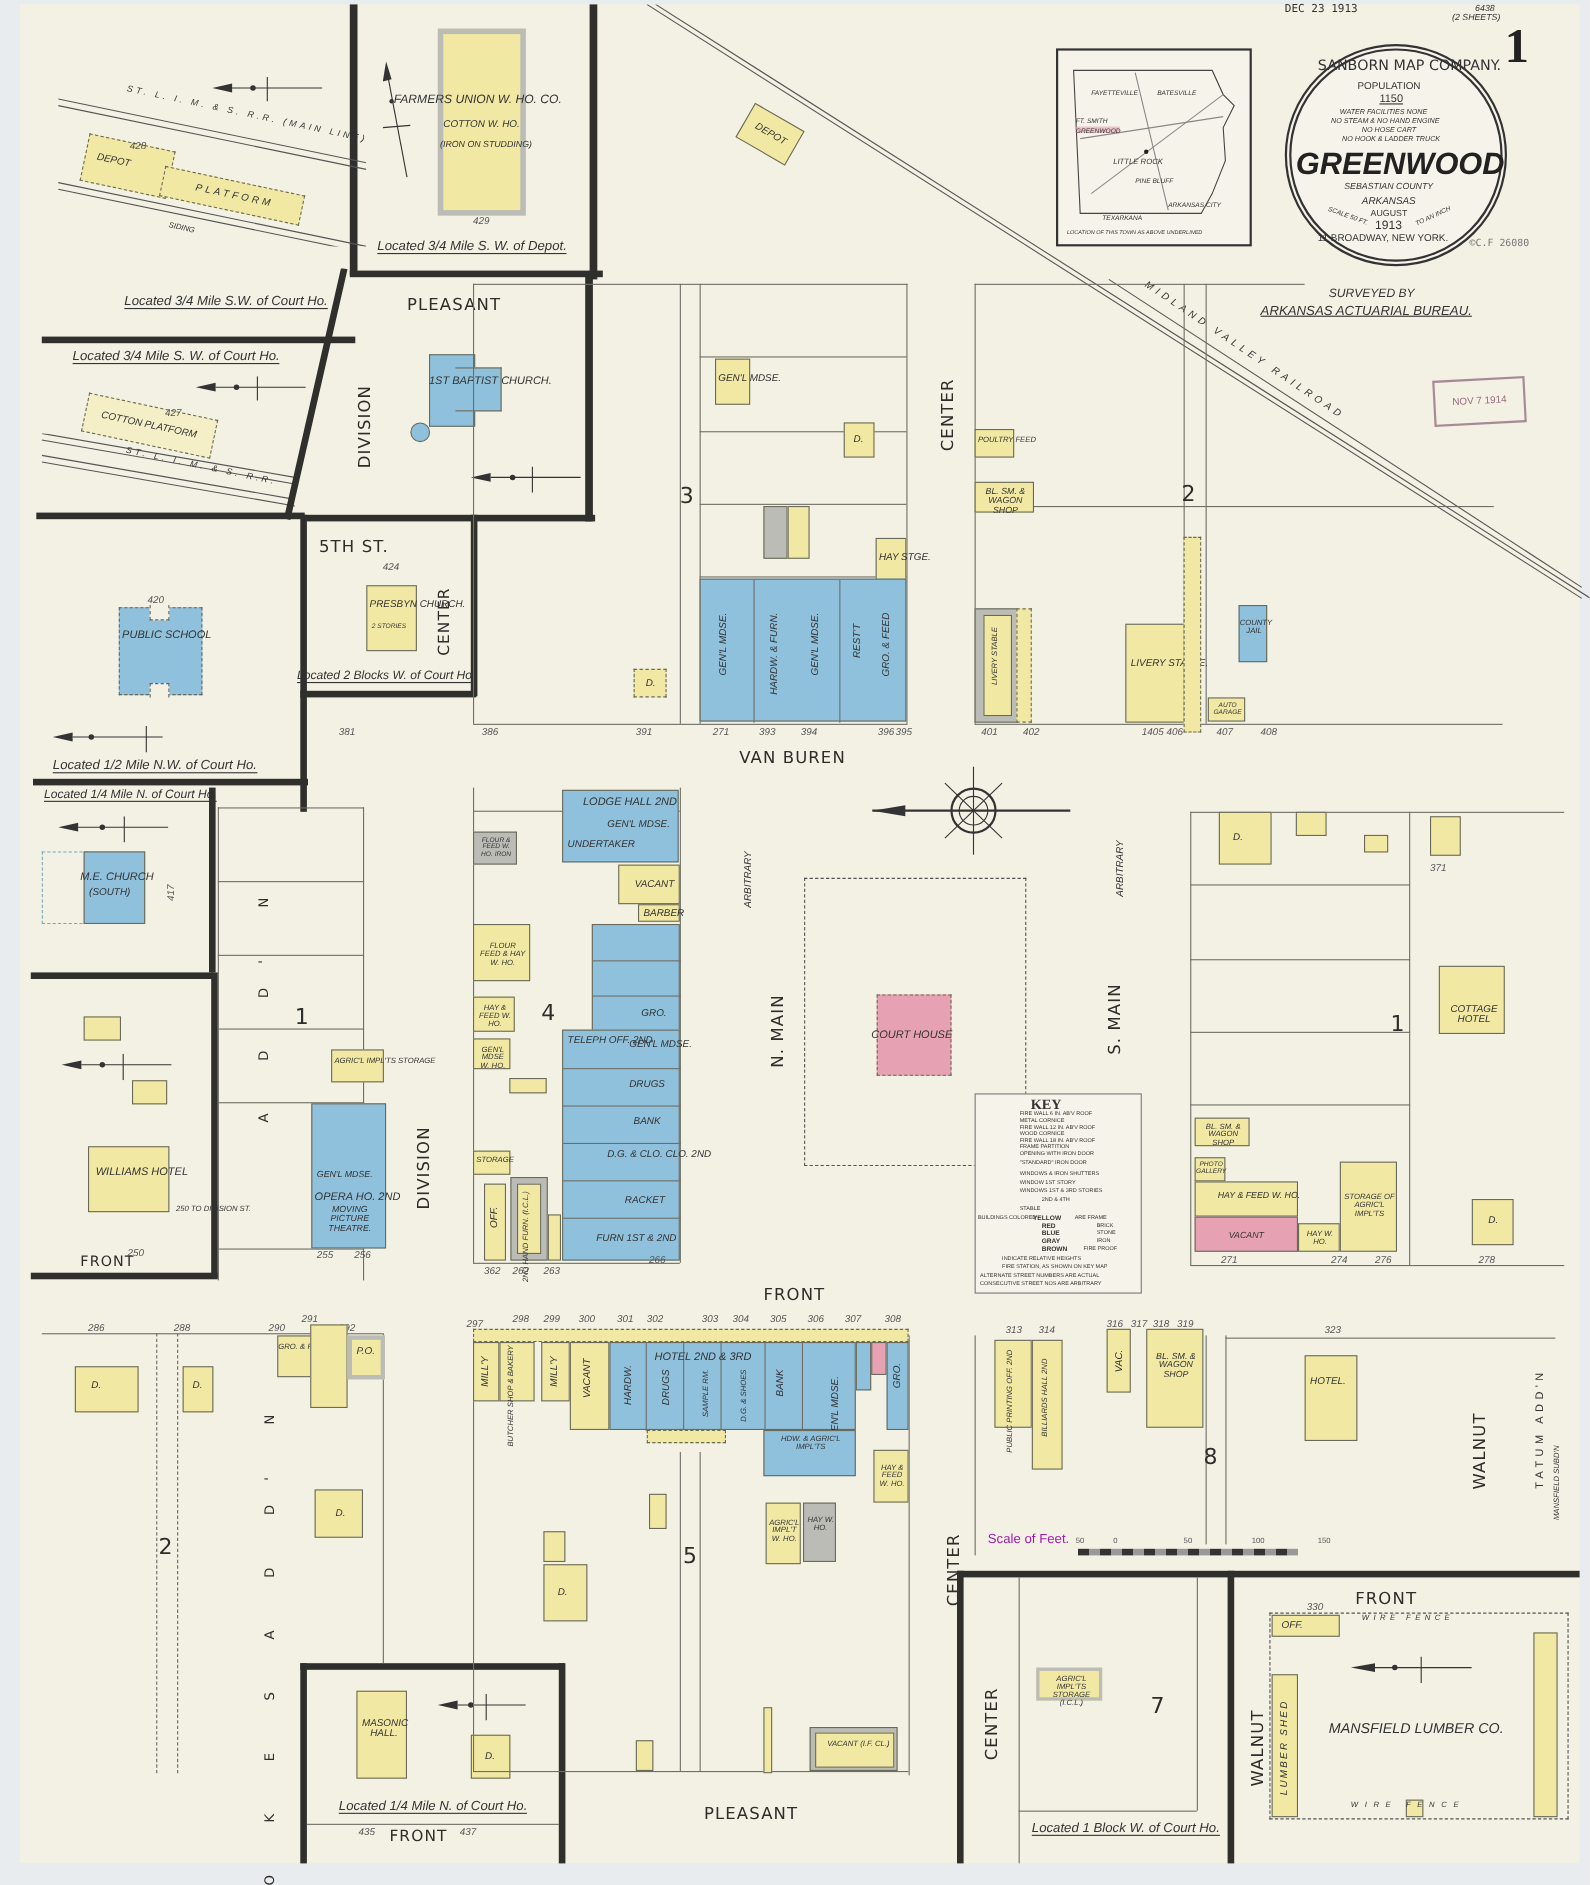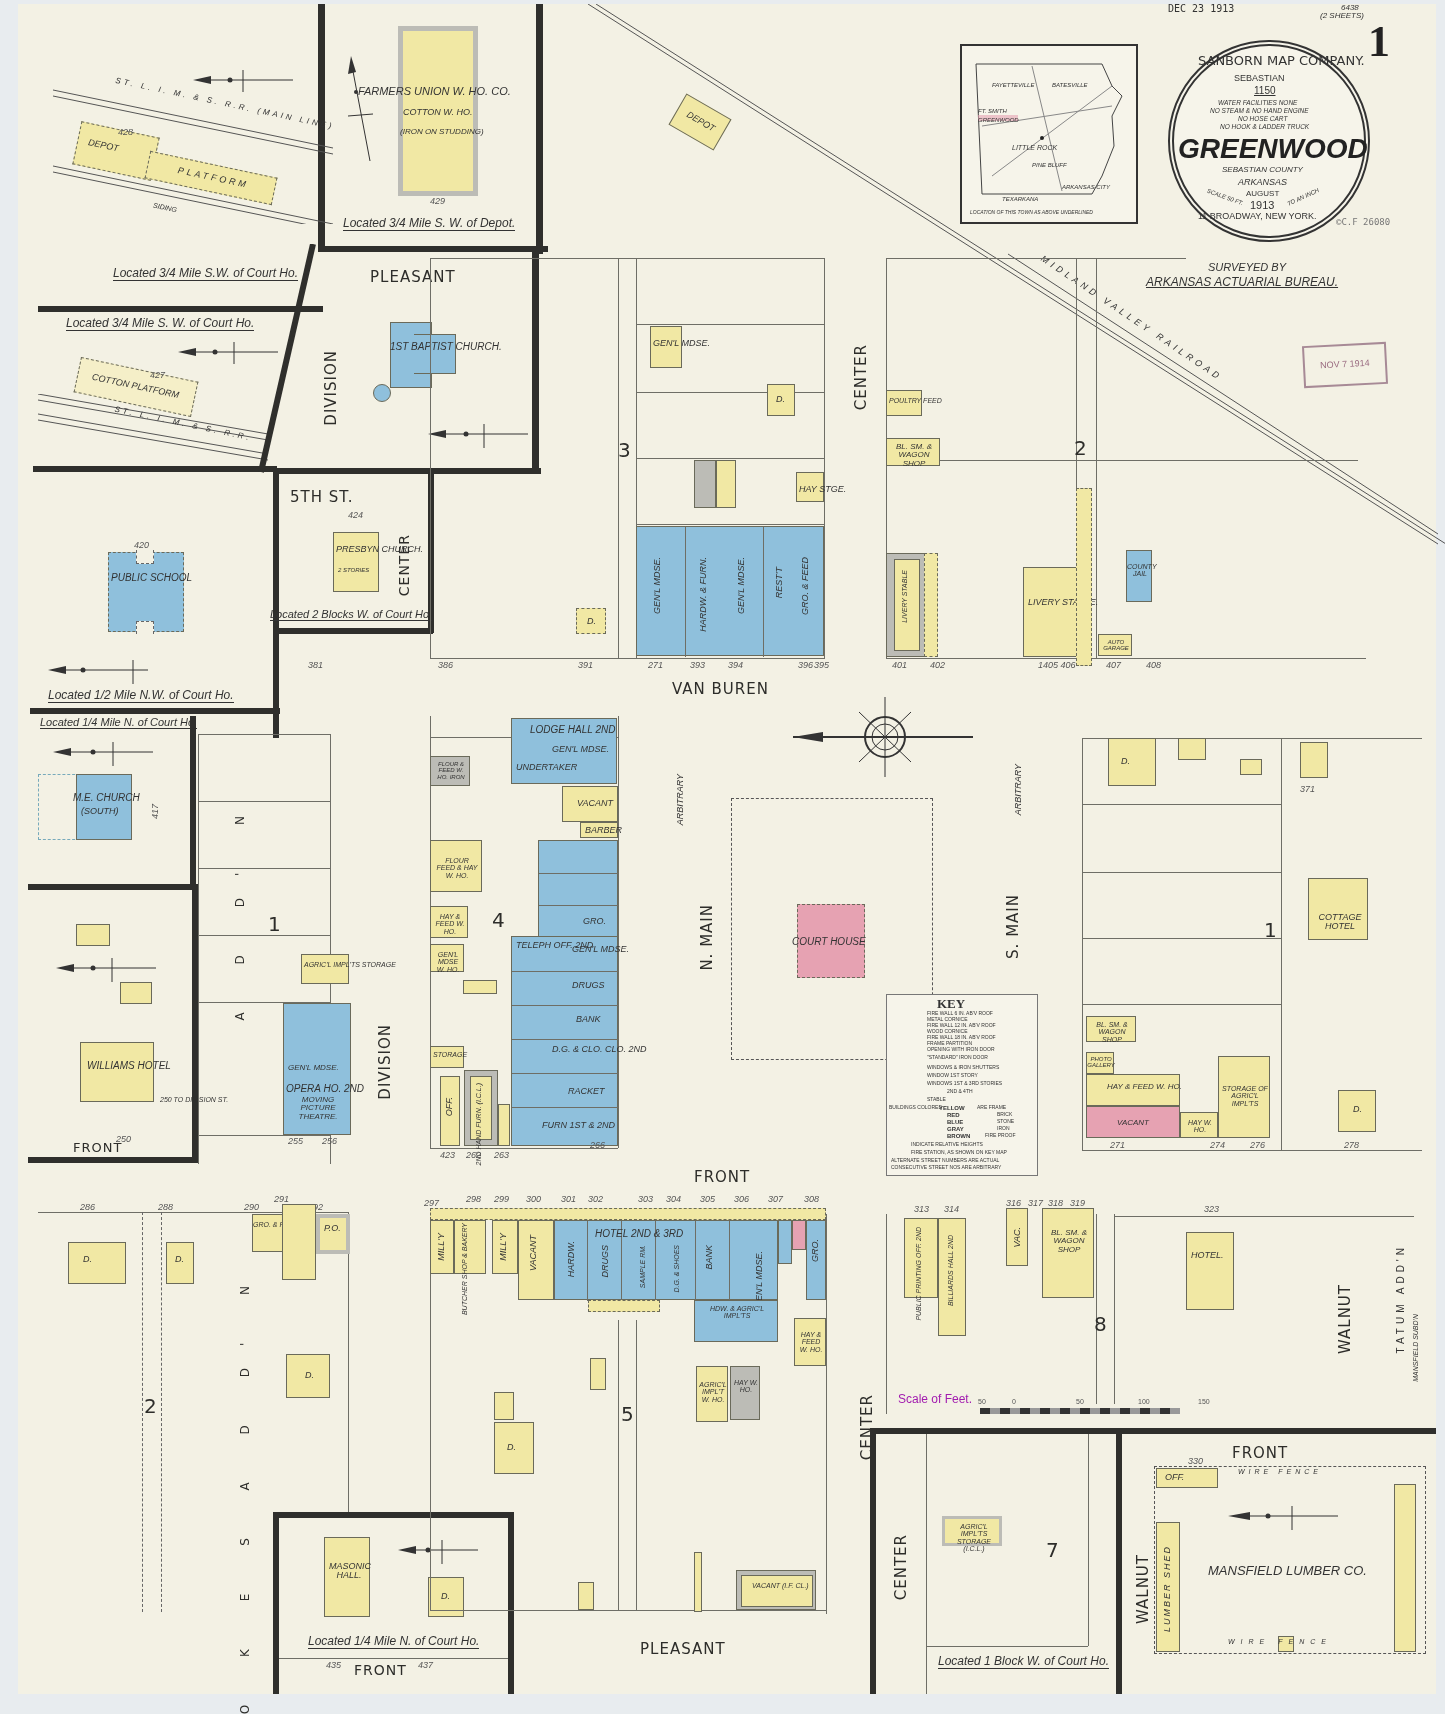--- a/index.html
+++ b/index.html
@@ -215,21 +215,21 @@
   <div class="line" style="left:618px;top:520px;width:188px;height:1px;"></div>
   <div class="blocknum" style="left:600px;top:434px;">3</div>
   <div class="bldg y" style="left:632px;top:322px;width:32px;height:42px;">
       <div class="lbl" style="left:2px;top:12px;">GEN'L MDSE.</div>
     </div>
   <div class="bldg y" style="left:749px;top:380px;width:28px;height:32px;">
       <div class="lbl" style="left:8px;top:10px;">D.</div>
     </div>
   <div class="bldg g" style="left:676px;top:456px;width:22px;height:48px;"></div>
   <div class="bldg y" style="left:698px;top:456px;width:20px;height:48px;"></div>
-  <div class="bldg y" style="left:778px;top:468px;width:28px;height:30px;">
+  <div class="bldg y" style="left:778px;top:485px;width:28px;height:54px;">
       <div class="lbl" style="left:2px;top:12px;">HAY STGE.</div>
     </div>
   <div class="bldg b" style="left:618px;top:522px;width:188px;height:130px;">
     <div class="line" style="left:48px;top:0;width:1px;height:130px;"></div>
     <div class="line" style="left:126px;top:0;width:1px;height:130px;"></div>
     <div class="lbl vert" style="left:16px;top:30px;">GEN'L MDSE.</div>
     <div class="lbl vert" style="left:62px;top:30px;">HARDW. &amp; FURN.</div>
     <div class="lbl vert" style="left:100px;top:30px;">GEN'L MDSE.</div>
     <div class="lbl vert" style="left:138px;top:40px;">REST'T</div>
     <div class="lbl vert" style="left:164px;top:30px;">GRO. &amp; FEED</div>
@@ -278,21 +278,21 @@
     <div class="lbl" style="left:8px;top:164px;font-size:5px;">LOCATION OF THIS TOWN AS ABOVE UNDERLINED</div>
   </div>
 
   <div class="lbl" style="left:1150px;top:0px;font-family:'DejaVu Sans Mono',monospace;font-style:normal;font-size:10px;">DEC 23 1913</div>
   <div class="lbl" style="left:1312px;top:0px;font-size:8px;margin-left:11px;">6438</div>
   <div class="lbl" style="left:1302px;top:8px;font-size:8px;">(2 SHEETS)</div>
   <div class="abs" style="left:1350px;top:12px;font-family:'Liberation Serif',serif;font-size:44px;font-weight:bold;color:#222;">1</div>
 
   <div class="seal" style="left:1150px;top:36px;width:190px;height:190px;border:6px double #333;background:#f6f4ea;">
     <div class="lbl" style="left:24px;top:8px;font-style:normal;font-size:13px;font-family:'DejaVu Sans',sans-serif;">SANBORN MAP COMPANY.</div>
-    <div class="lbl" style="left:60px;top:28px;font-size:9px;font-style:normal;">SEBASTIAN</div>
+    <div class="lbl" style="left:60px;top:28px;font-size:9px;font-style:normal;">POPULATION</div>
     <div class="lbl" style="left:80px;top:40px;font-size:10px;font-style:normal;text-decoration:underline;">1150</div>
     <div class="lbl" style="left:44px;top:54px;font-size:6.5px;">WATER FACILITIES NONE</div>
     <div class="lbl" style="left:36px;top:62px;font-size:6.5px;">NO STEAM &amp; NO HAND ENGINE</div>
     <div class="lbl" style="left:64px;top:70px;font-size:6.5px;">NO HOSE CART</div>
     <div class="lbl" style="left:46px;top:78px;font-size:6.5px;">NO HOOK &amp; LADDER TRUCK</div>
     <div class="lbl" style="left:4px;top:88px;font-size:28px;font-weight:bold;color:#222;">GREENWOOD</div>
     <div class="lbl" style="left:48px;top:120px;font-size:8px;">SEBASTIAN COUNTY</div>
     <div class="lbl" style="left:64px;top:132px;font-size:9px;">ARKANSAS</div>
     <div class="lbl" style="left:72px;top:144px;font-size:8px;font-style:normal;">AUGUST</div>
     <div class="lbl" style="left:32px;top:148px;font-size:6px;transform:rotate(20deg);">SCALE 50 FT.</div>
@@ -405,21 +405,21 @@
     </div>
   <div class="bldg y" style="left:422px;top:1072px;width:20px;height:70px;">
       <div class="lbl vert" style="left:4px;top:20px;">OFF.</div>
     </div>
   <div class="bldg g" style="left:446px;top:1066px;width:34px;height:76px;">
     <div class="bldg y" style="left:5px;top:5px;width:22px;height:64px;">
         <div class="lbl vert" style="left:4px;top:6px;font-size:7px;">2ND HAND FURN. (I.C.L.)</div>
       </div>
   </div>
   <div class="bldg y" style="left:480px;top:1100px;width:12px;height:42px;"></div>
-  <div class="num" style="left:422px;top:1146px;">423</div>
+  <div class="num" style="left:422px;top:1146px;">362</div>
   <div class="num" style="left:448px;top:1146px;">262</div>
   <div class="num" style="left:476px;top:1146px;">263</div>
   <div class="num" style="left:572px;top:1136px;">266</div>
 
   <div class="street vert" style="left:680px;top:900px;">N. MAIN</div>
   <div class="lbl vert" style="left:658px;top:770px;">ARBITRARY</div>
 
   <div class="abs" style="left:713px;top:794px;width:200px;height:260px;border:1.3px dashed #555;"></div>
   <div class="bldg p dash" style="left:779px;top:900px;width:68px;height:74px;">
       <div class="lbl" style="left:-6px;top:32px;font-size:10px;">COURT HOUSE</div>

